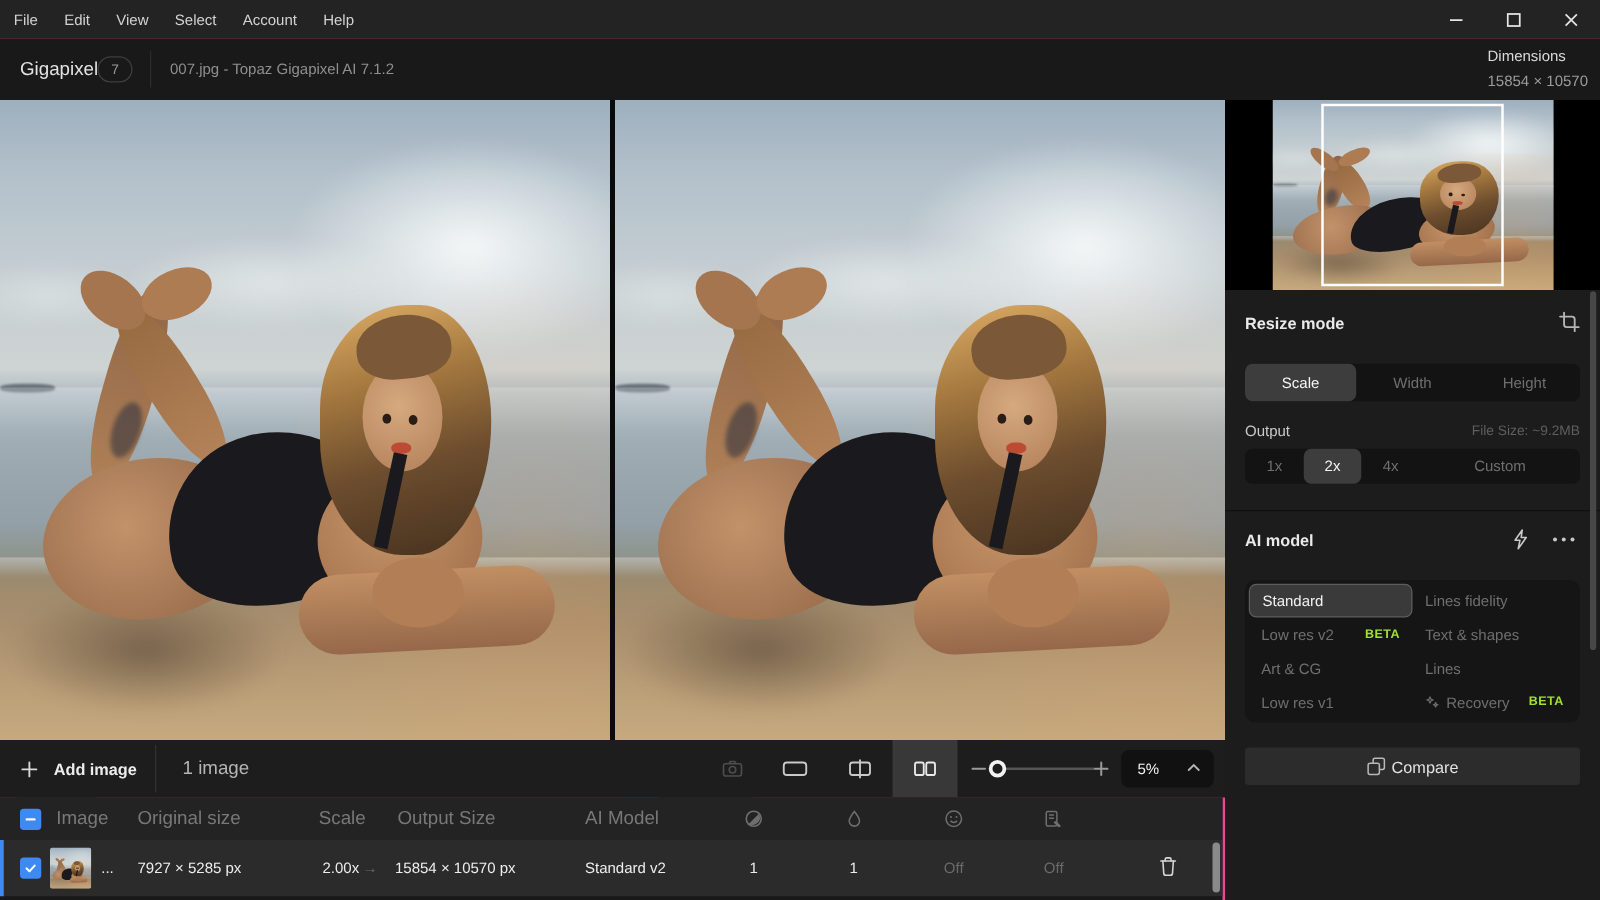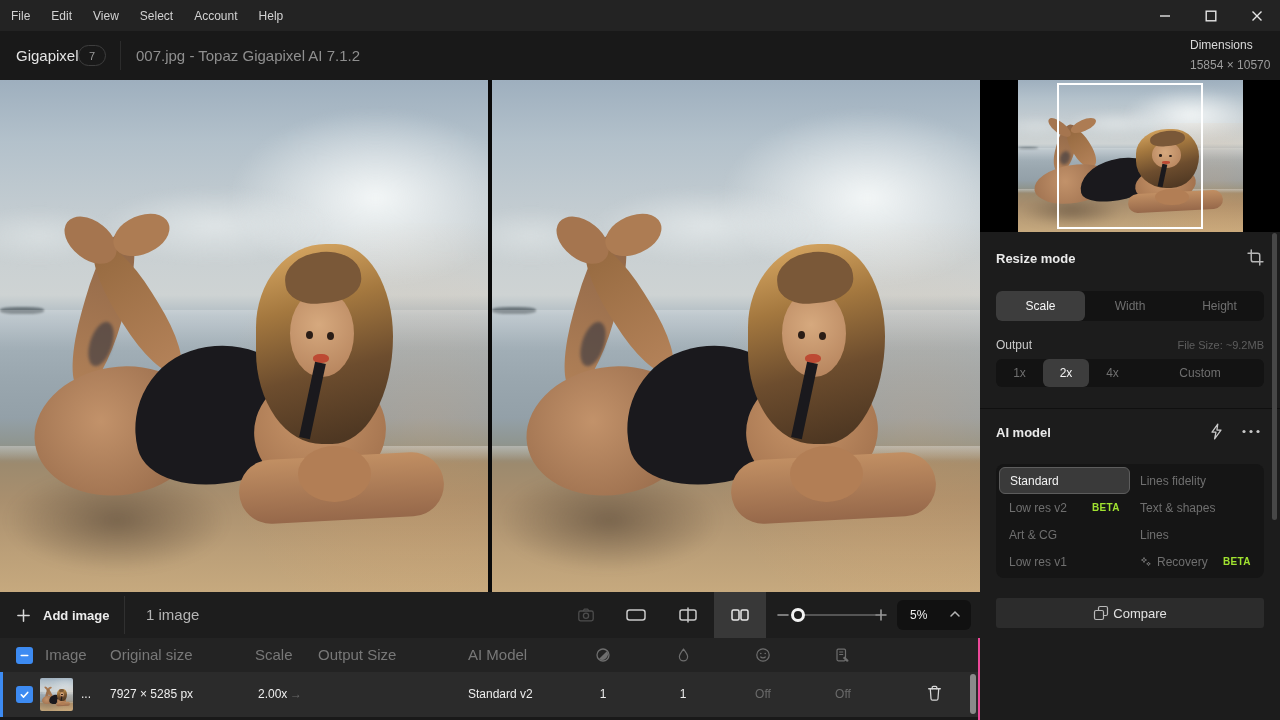--- a/index.html
+++ b/index.html
@@ -14,21 +14,21 @@
   .menu-item { font-size:12px; color:#d2d2d2; cursor:default; }
   .win-btns { position:absolute; right:0; top:0; height:31px; display:flex; }
   .win-btn { width:46px; height:31px; display:flex; align-items:center; justify-content:center; color:#e6e6e6; }
 
   
   .titlebar { position:absolute; left:0; top:31px; width:1280px; height:49px; background:#191919; }
   .app-name { position:absolute; left:16px; top:0; height:49px; line-height:49px; font-size:15px; color:#e3e3e3; }
   .ver-badge { position:absolute; left:78px; top:14px; min-width:28px; height:21px; border:1px solid #3e3e3e;
                border-radius:11px; color:#9a9a9a; font-size:11px; display:flex; align-items:center; justify-content:center; padding:0 8px; }
   .tb-divider { position:absolute; left:120px; top:10px; width:1px; height:29px; background:#2c2c2c; }
-  .doc-title { position:absolute; left:136px; top:0; height:49px; line-height:49px; font-size:15px; color:#8f8f8f; }
+  .doc-title { position:absolute; left:136px; top:0; height:49px; line-height:49px; font-size:12px; color:#8f8f8f; }
   .dims { position:absolute; left:1190px; top:7px; }
   .dims .lbl { font-size:12px; color:#dadada; margin-bottom:6px; }
   .dims .val { font-size:12px; color:#9c9c9c; }
 
   
   .viewer { position:absolute; left:0; top:80px; width:980px; height:512px; background:#0a0a0a; }
   .pane { position:absolute; top:0; height:512px; overflow:hidden; }
   .pane.left  { left:0; width:490px; border-right:2px solid #0a0a0a; }
   .pane.right { left:492px; width:488px; }
 
@@ -506,20 +506,21 @@
   <div class="sc-eye-l"></div>
             <div class="sc-eye-r"></div>
             <div class="sc-lips"></div>
   <div class="sc-strap"></div>
 </div>
       </div>
       <span class="c" style="left:81px;">...</span>
       <span class="c" style="left:110px;">7927 × 5285 px</span>
       <span class="c" style="left:258px;">2.00x</span>
       <span class="c dim" style="left:290px;">→</span>
+      <span class="c" style="left:316px;">15854 × 10570 px</span>
       <span class="c" style="left:468px;">Standard v2</span>
       <span class="c ctr" style="left:591px;">1</span>
       <span class="c ctr" style="left:671px;">1</span>
       <span class="c ctr dim" style="left:751px;">Off</span>
       <span class="c ctr dim" style="left:831px;">Off</span>
       <span class="trash">
         <svg width="17" height="19" viewBox="0 0 16 18" fill="none" stroke="currentColor" stroke-width="1.2" stroke-linecap="round" stroke-linejoin="round">
           <path d="M2.5 4.5h11"></path>
             <path d="M5.8 4.5V3.2a1 1 0 0 1 1-1h2.4a1 1 0 0 1 1 1v1.3"></path>
           <path d="M4 4.5l.7 9.4a1.5 1.5 0 0 0 1.5 1.4h3.6a1.5 1.5 0 0 0 1.5-1.4l.7-9.4"></path>

